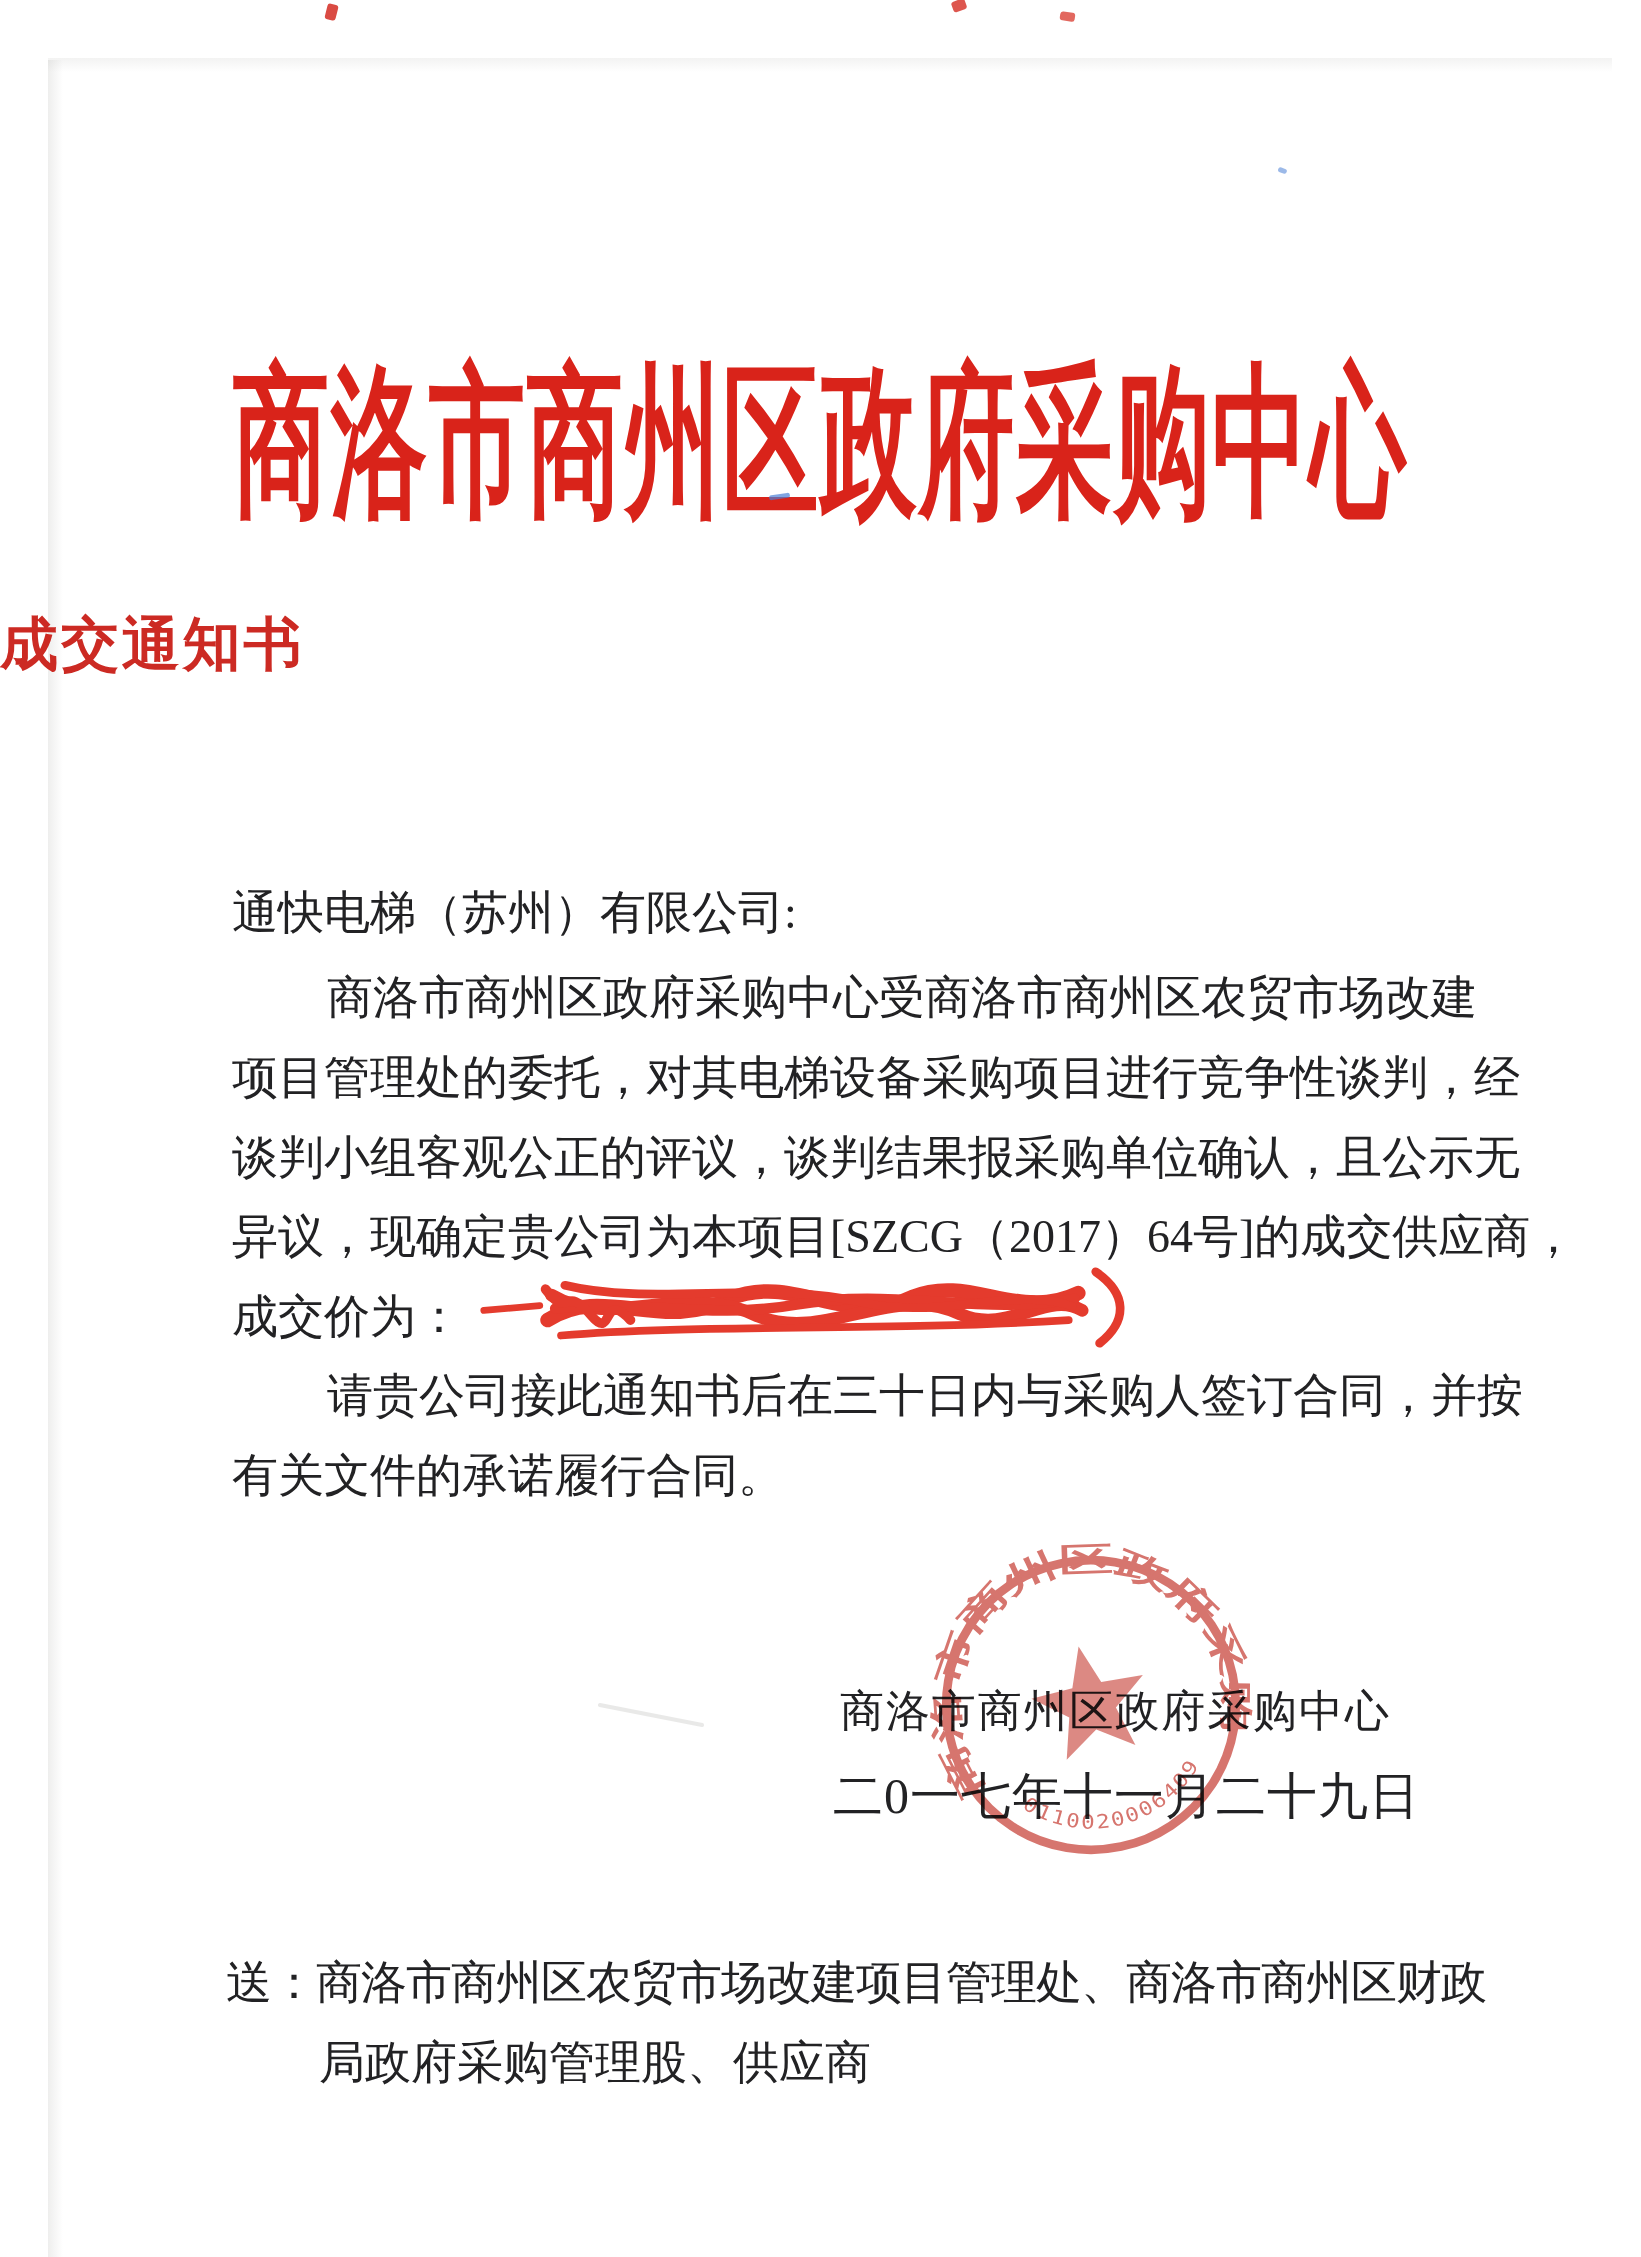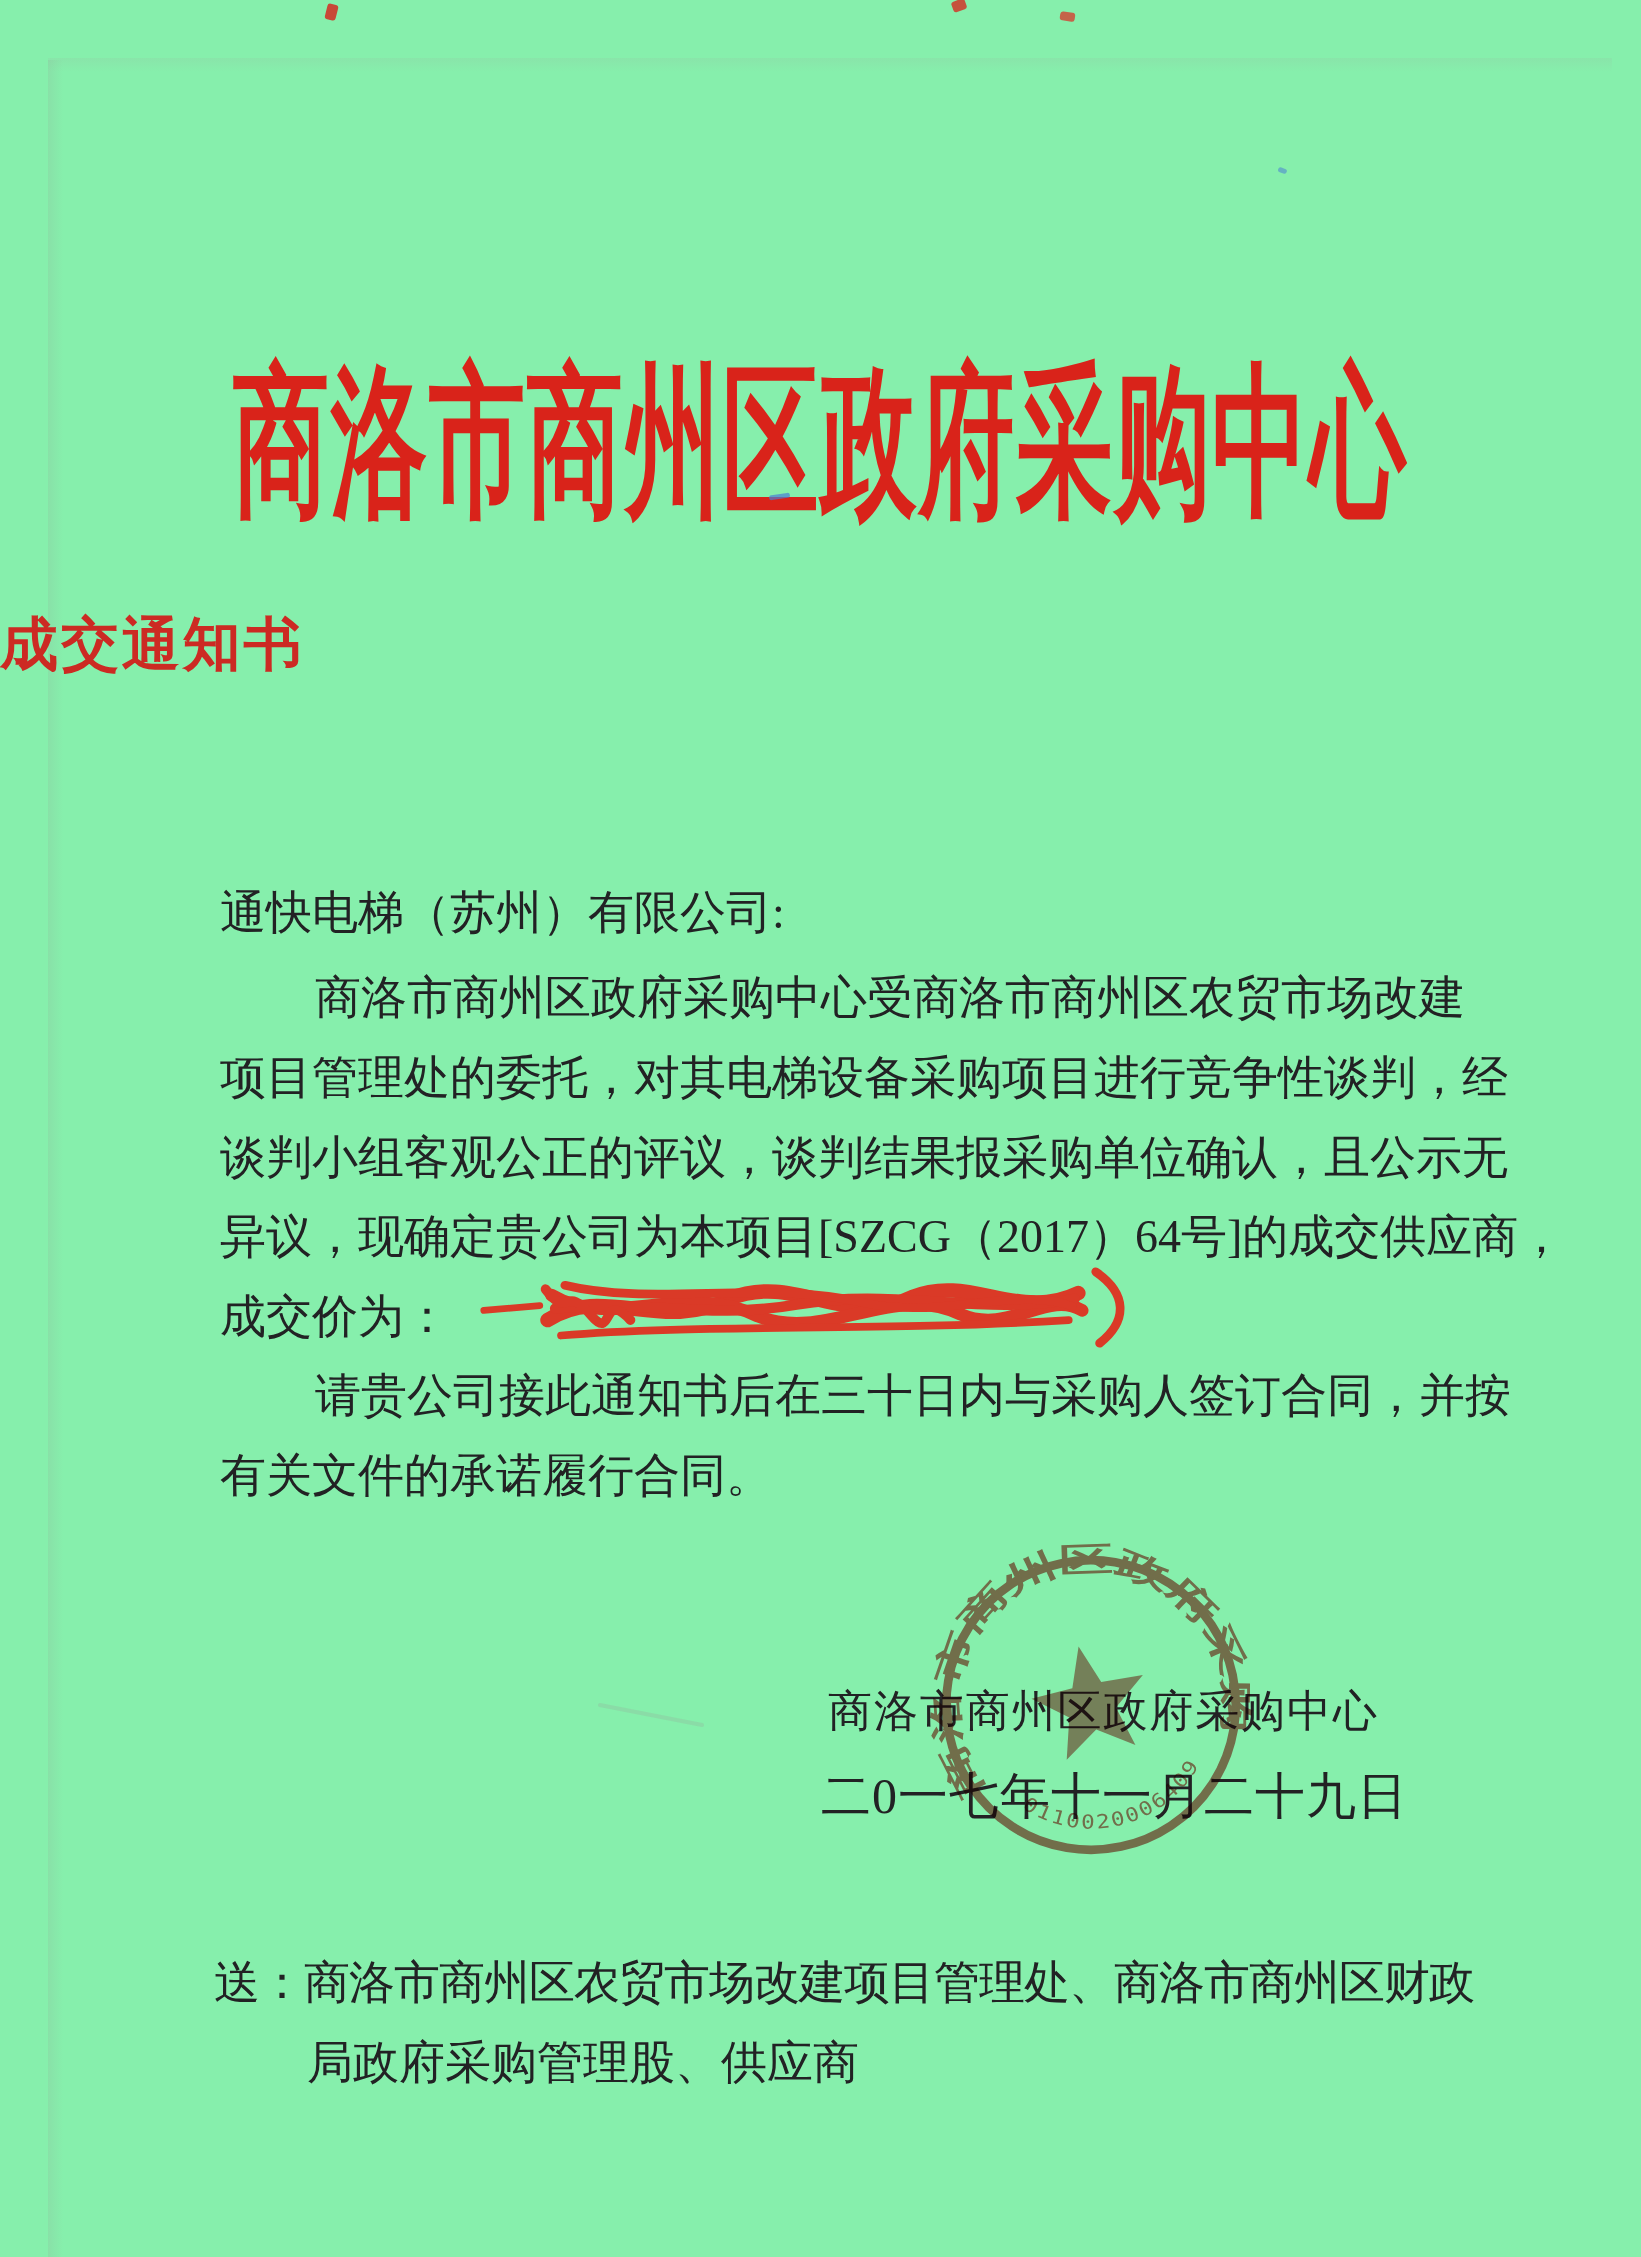--- a/index.html
+++ b/index.html
@@ -1,18 +1,18 @@
 <!DOCTYPE html>
 <html><head>
 <meta charset="utf-8">
 <style>
   html,body{margin:0;padding:0;background:#8a8a8a;}
   .page{
     position:relative;width:1641px;height:2257px;overflow:hidden;
-    background:#86efac;
+    background:#ffffff;
     font-family:"Liberation Serif","DejaVu Serif",serif;
     color:#1f1f21;
   }
   
   .edge-left{position:absolute;left:48px;top:60px;width:15.4px;height:2198px;
     background:linear-gradient(to right,rgba(150,150,145,0.16),rgba(150,150,145,0));}
   .edge-top{position:absolute;left:48px;top:58px;width:1564px;height:13.5px;
     background:linear-gradient(to bottom,rgba(160,160,155,0.13),rgba(160,160,155,0));}
   
   .org-title{
@@ -21,21 +21,21 @@
     transform:scaleY(1.72);transform-origin:50% 0;white-space:nowrap;
   }
   .doc-title{
     position:absolute;top:606px;left:0;right:0;text-align:left;
     font-size:58px;font-weight:bold;color:#cc2a23;letter-spacing:2.9px;white-space:nowrap;
   }
   .doc-number{
     position:absolute;top:734px;left:0;right:0;text-align:center;
     font-size:43px;font-weight:bold;color:#141414;letter-spacing:1px;white-space:nowrap;
   }
-  .bline{position:absolute;font-size:46px;white-space:nowrap;color:#222224;}
+  .bline{position:absolute;font-size:46px;white-space:nowrap;color:#222224;margin-left:12px;}
   .salutation{left:220px;top:882px;}
   .p1l0{left:315px;top:967px;}
   .p1l1{left:220px;top:1047px;}
   .p1l2{left:220px;top:1127px;}
   .p1l3{left:220px;top:1206px;}
   .p1l4{left:220px;top:1286px;}
   .p2l0{left:315px;top:1365px;}
   .p2l1{left:220px;top:1445px;}
   .sig-org{left:828px;top:1682px;font-size:44px;letter-spacing:1.9px;}
   .sig-date{left:821px;top:1763px;font-size:50px;letter-spacing:1px;}

